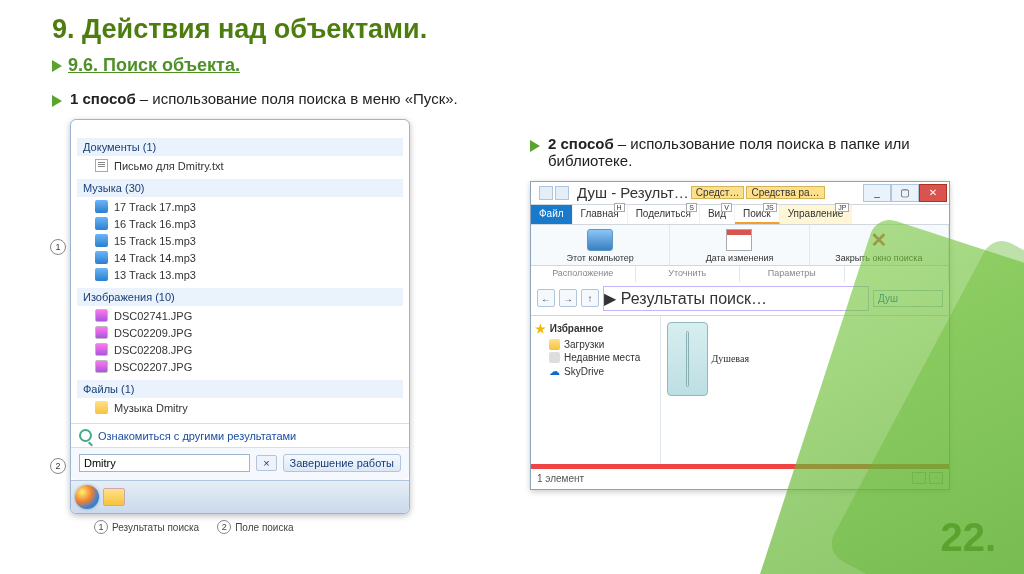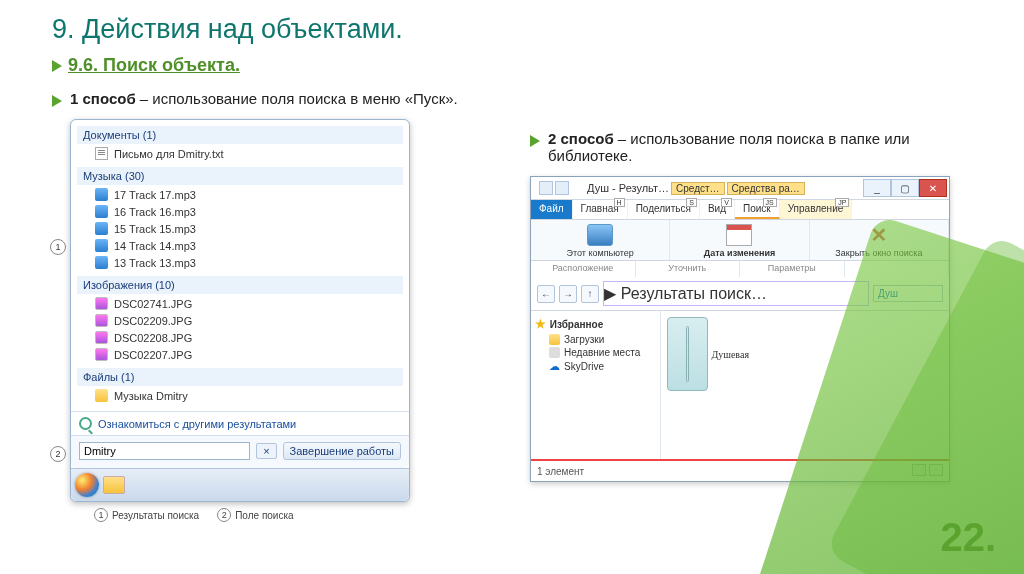--- a/index.html
+++ b/index.html
@@ -1,32 +1,32 @@
 <!DOCTYPE html>
 <html><head>
 <meta charset="utf-8">
 <style>
   * { margin: 0; padding: 0; box-sizing: border-box; }
   body { width: 1024px; height: 574px; background: #fff; font-family: "Segoe UI", Tahoma, sans-serif; position: relative; overflow: hidden; }
   .deco-tri { position: absolute; bottom: -100px; right: -100px; width: 320px; height: 420px; background: linear-gradient(135deg, rgba(120,200,60,0.6), rgba(90,170,50,0.8)); transform: rotate(18deg); border-radius: 20px; }
   .deco-tri2 { position: absolute; bottom: -60px; right: -130px; width: 260px; height: 360px; background: rgba(90,180,40,0.4); transform: rotate(28deg); border-radius: 20px; }
   .page-num { position: absolute; right: 28px; bottom: 14px; font-size: 40px; font-weight: bold; color: #5aa32e; }
   .slide { padding: 14px 52px 0 52px; }
-  .title { color: #0f766e; font-size: 27px; font-weight: normal; }
+  .title { color: #4d7c0f; font-size: 27px; font-weight: bold; }
   .subrow { margin-top: 10px; display: flex; align-items: center; gap: 6px; }
   .arrow { width: 0; height: 0; border-top: 6px solid transparent; border-bottom: 6px solid transparent; border-left: 10px solid #5aa32e; }
   .subtitle { color: #4f8f27; font-size: 18px; font-weight: bold; text-decoration: underline; }
   .cols { display: flex; gap: 36px; margin-top: 14px; align-items: center; }
   .col { flex: 1; }
   .method { display: flex; gap: 8px; font-size: 15px; color: #222; }
   .method b { font-weight: bold; }
 
   
   .startmenu { margin-top: 12px; background: #fff; border: 1px solid #9cb5d1; border-radius: 6px; width: 340px; position: relative; box-shadow: 0 2px 6px rgba(0,0,0,0.25); font-size: 11px; color: #1a3d7a; }
-  .startmenu-inner { padding: 6px 6px 4px 6px; }
+  .startmenu-inner { padding: 18px 6px 4px 6px; }
   .cat { background: #eaf2fb; padding: 3px 6px; margin-top: 2px; font-weight: normal; color: #1a3d7a; }
   .cat:first-child { margin-top: 0; }
   .items { padding: 1px 0 3px 0; }
   .item { display: flex; align-items: center; gap: 6px; padding: 2px 6px 2px 18px; color: #333; }
   .ico { width: 13px; height: 13px; display: inline-block; }
   .ico-txt { background: #fff; border: 1px solid #aaa; position: relative; }
   .ico-txt::after { content: ""; position: absolute; top: 2px; left: 2px; right: 2px; height: 1px; background: #888; box-shadow: 0 2px 0 #888, 0 4px 0 #888; }
   .ico-mp3 { background: linear-gradient(#6cb5f7,#2a7fd0); border-radius: 2px; }
   .ico-jpg { background: linear-gradient(#f7e,#a5d); border-radius: 2px; border: 1px solid #bbb; }
   .ico-folder { background: linear-gradient(#ffe08a,#f7c33a); border-radius: 2px; }
@@ -43,21 +43,21 @@
   .callouts { margin-top: 6px; display: flex; gap: 18px; padding-left: 24px; font-size: 10px; color: #444; }
   .call { display: flex; align-items: center; gap: 4px; }
   .call-num { width: 14px; height: 14px; border: 1px solid #888; border-radius: 50%; display: inline-flex; align-items: center; justify-content: center; font-size: 9px; background: #fff; }
   .sidebadge { position: absolute; left: -20px; width: 16px; height: 16px; border: 1px solid #888; background: #fff; border-radius: 50%; display: flex; align-items: center; justify-content: center; font-size: 9px; color: #333; }
 
   
   .explorer { margin-top: 12px; width: 420px; border: 1px solid #8aa3bd; background: #fff; font-size: 11px; color: #333; box-shadow: 0 2px 6px rgba(0,0,0,0.2); }
   .ex-titlebar { display: flex; align-items: center; background: #fff; border-bottom: 1px solid #d0d7de; padding: 2px; }
   .ex-tabs-small { display: flex; gap: 2px; padding-left: 6px; flex: 1; align-items: center; }
   .qat { width: 14px; height: 14px; background: #e4eef9; border: 1px solid #b0c4de; display: inline-block; }
-  .ex-title { color: #333; margin-left: 16px; font-size: 11px; white-space: nowrap; }
+  .ex-title { color: #333; margin-left: 6px; font-size: 15px; white-space: nowrap; }
   .yellow-tab { background: #ffe08a; border: 1px solid #d4b456; padding: 0 4px; font-size: 10px; }
   .winbtns { display: flex; margin-left: auto; }
   .winbtn { width: 28px; height: 18px; border: 1px solid #b0c4de; display: flex; align-items: center; justify-content: center; font-size: 10px; background: #eaf2fb; }
   .winbtn.close { background: #d9534f; color: #fff; border-color: #b03020; }
   .ribbon-tabs { display: flex; background: #fff; border-bottom: 1px solid #d0d7de; font-size: 10px; }
   .ribbon-tabs > div { padding: 3px 8px; border-right: 1px solid #eef2f7; color: #333; position: relative; }
   .tab-file { background: #1979ca; color: #fff !important; }
   .key-hint { position: absolute; top: -2px; right: 2px; background: #fff; border: 1px solid #aaa; font-size: 7px; padding: 0 2px; color: #333; }
   .tab-active { border-bottom: 2px solid #f0a030; }
   .tab-y { background: #fff6d6; }
@@ -81,21 +81,21 @@
   .side-item { display: flex; align-items: center; gap: 4px; padding: 1px 0 1px 14px; color: #333; }
   .ico-star { color: #f2b90d; font-size: 12px; }
   .ico-dl { width: 11px; height: 11px; background: linear-gradient(#ffe08a,#f7c33a); border-radius: 2px; }
   .ico-recent { width: 11px; height: 11px; background: #ddd; border-radius: 2px; }
   .ico-sky { color: #0f6acf; font-size: 11px; }
   .ex-main { flex: 1; padding: 6px; display: flex; align-items: flex-start; }
   .thumb { width: 82px; display: flex; align-items: center; gap: 3px; font-family: Liberation Serif, serif; }
   .thumb-img { width: 74px; height: 74px; background: linear-gradient(#d8eef0,#bcdfe3); border: 1px solid #90b8bd; border-radius: 4px; position: relative; }
   .thumb-img::after { content: ""; position: absolute; inset: 8px 18px 8px 18px; background: rgba(200,235,238,0.75); border: 1px solid #88b0b5; border-radius: 3px; }
   .thumb-lbl { font-size: 10px; text-align: center; }
-  .ex-status { display: flex; align-items: center; justify-content: space-between; border-top: 2px solid #ef4444; padding: 3px 6px; font-size: 10px; color: #555; }
+  .ex-status { display: flex; align-items: center; justify-content: space-between; border-top: 5px solid #ef4444; padding: 3px 6px; font-size: 10px; color: #555; }
   .view-ico { width: 14px; height: 12px; border: 1px solid #aaa; display: inline-block; margin-left: 3px; background: #f5f9fe; }
 </style>
 </head>
 <body>
 
 <div class="deco-tri2"></div>
 <div class="deco-tri"></div>
 <div class="page-num">22.</div>
 
 <div class="slide">
@@ -239,21 +239,21 @@
           <div class="tab-y"><span>Управление</span><span class="key-hint">JP</span></div>
         </div>
 
         <div class="ribbon">
           <div class="rgrp">
             <div class="big-ico ico-pc"></div>
             <div style="font-size:9px;">Этот компьютер</div>
           </div>
           <div class="rgrp">
             <div class="big-ico ico-cal"></div>
-            <div style="font-size:9px;font-weight:bold;">Дата изменения</div>
+            <div style="font-size:9px;">Дата изменения</div>
           </div>
           <div class="rgrp">
             <div class="big-ico ico-x">✕</div>
             <div style="font-size:9px;">Закрыть окно поиска</div>
           </div>
         </div>
         <div class="rfoot">
           <div>Расположение</div>
           <div>Уточнить</div>
           <div>Параметры</div>

